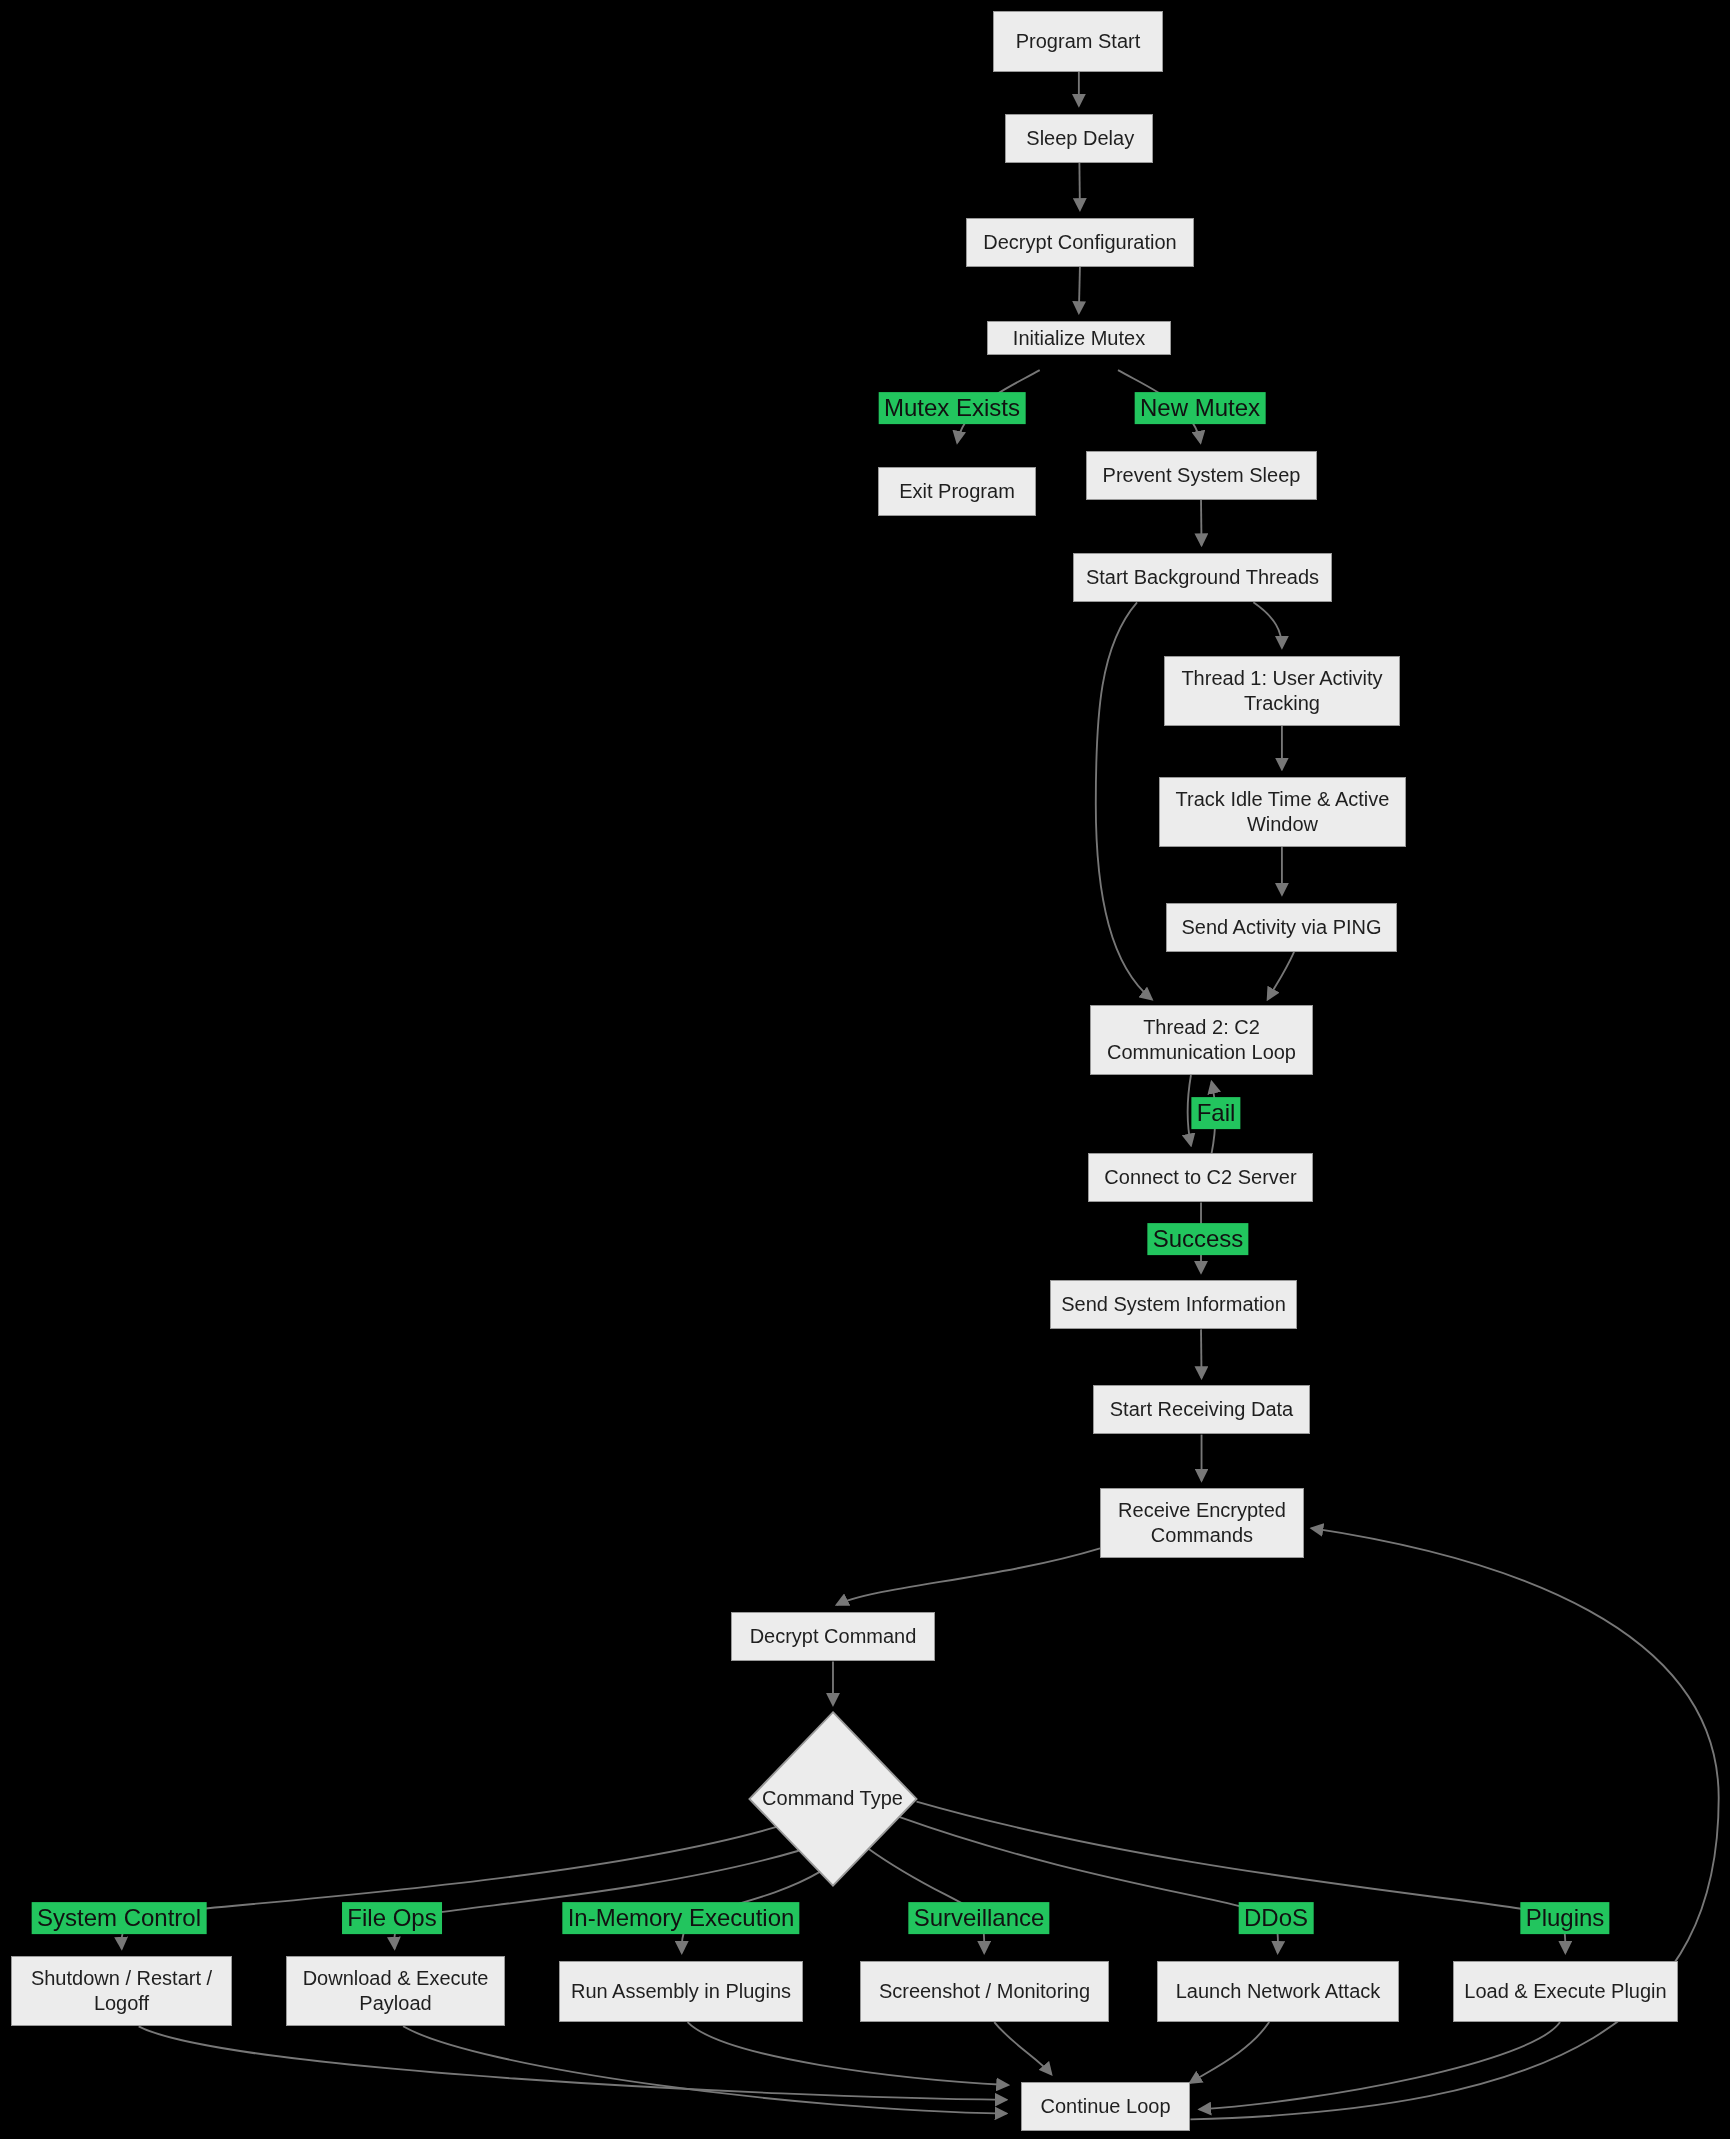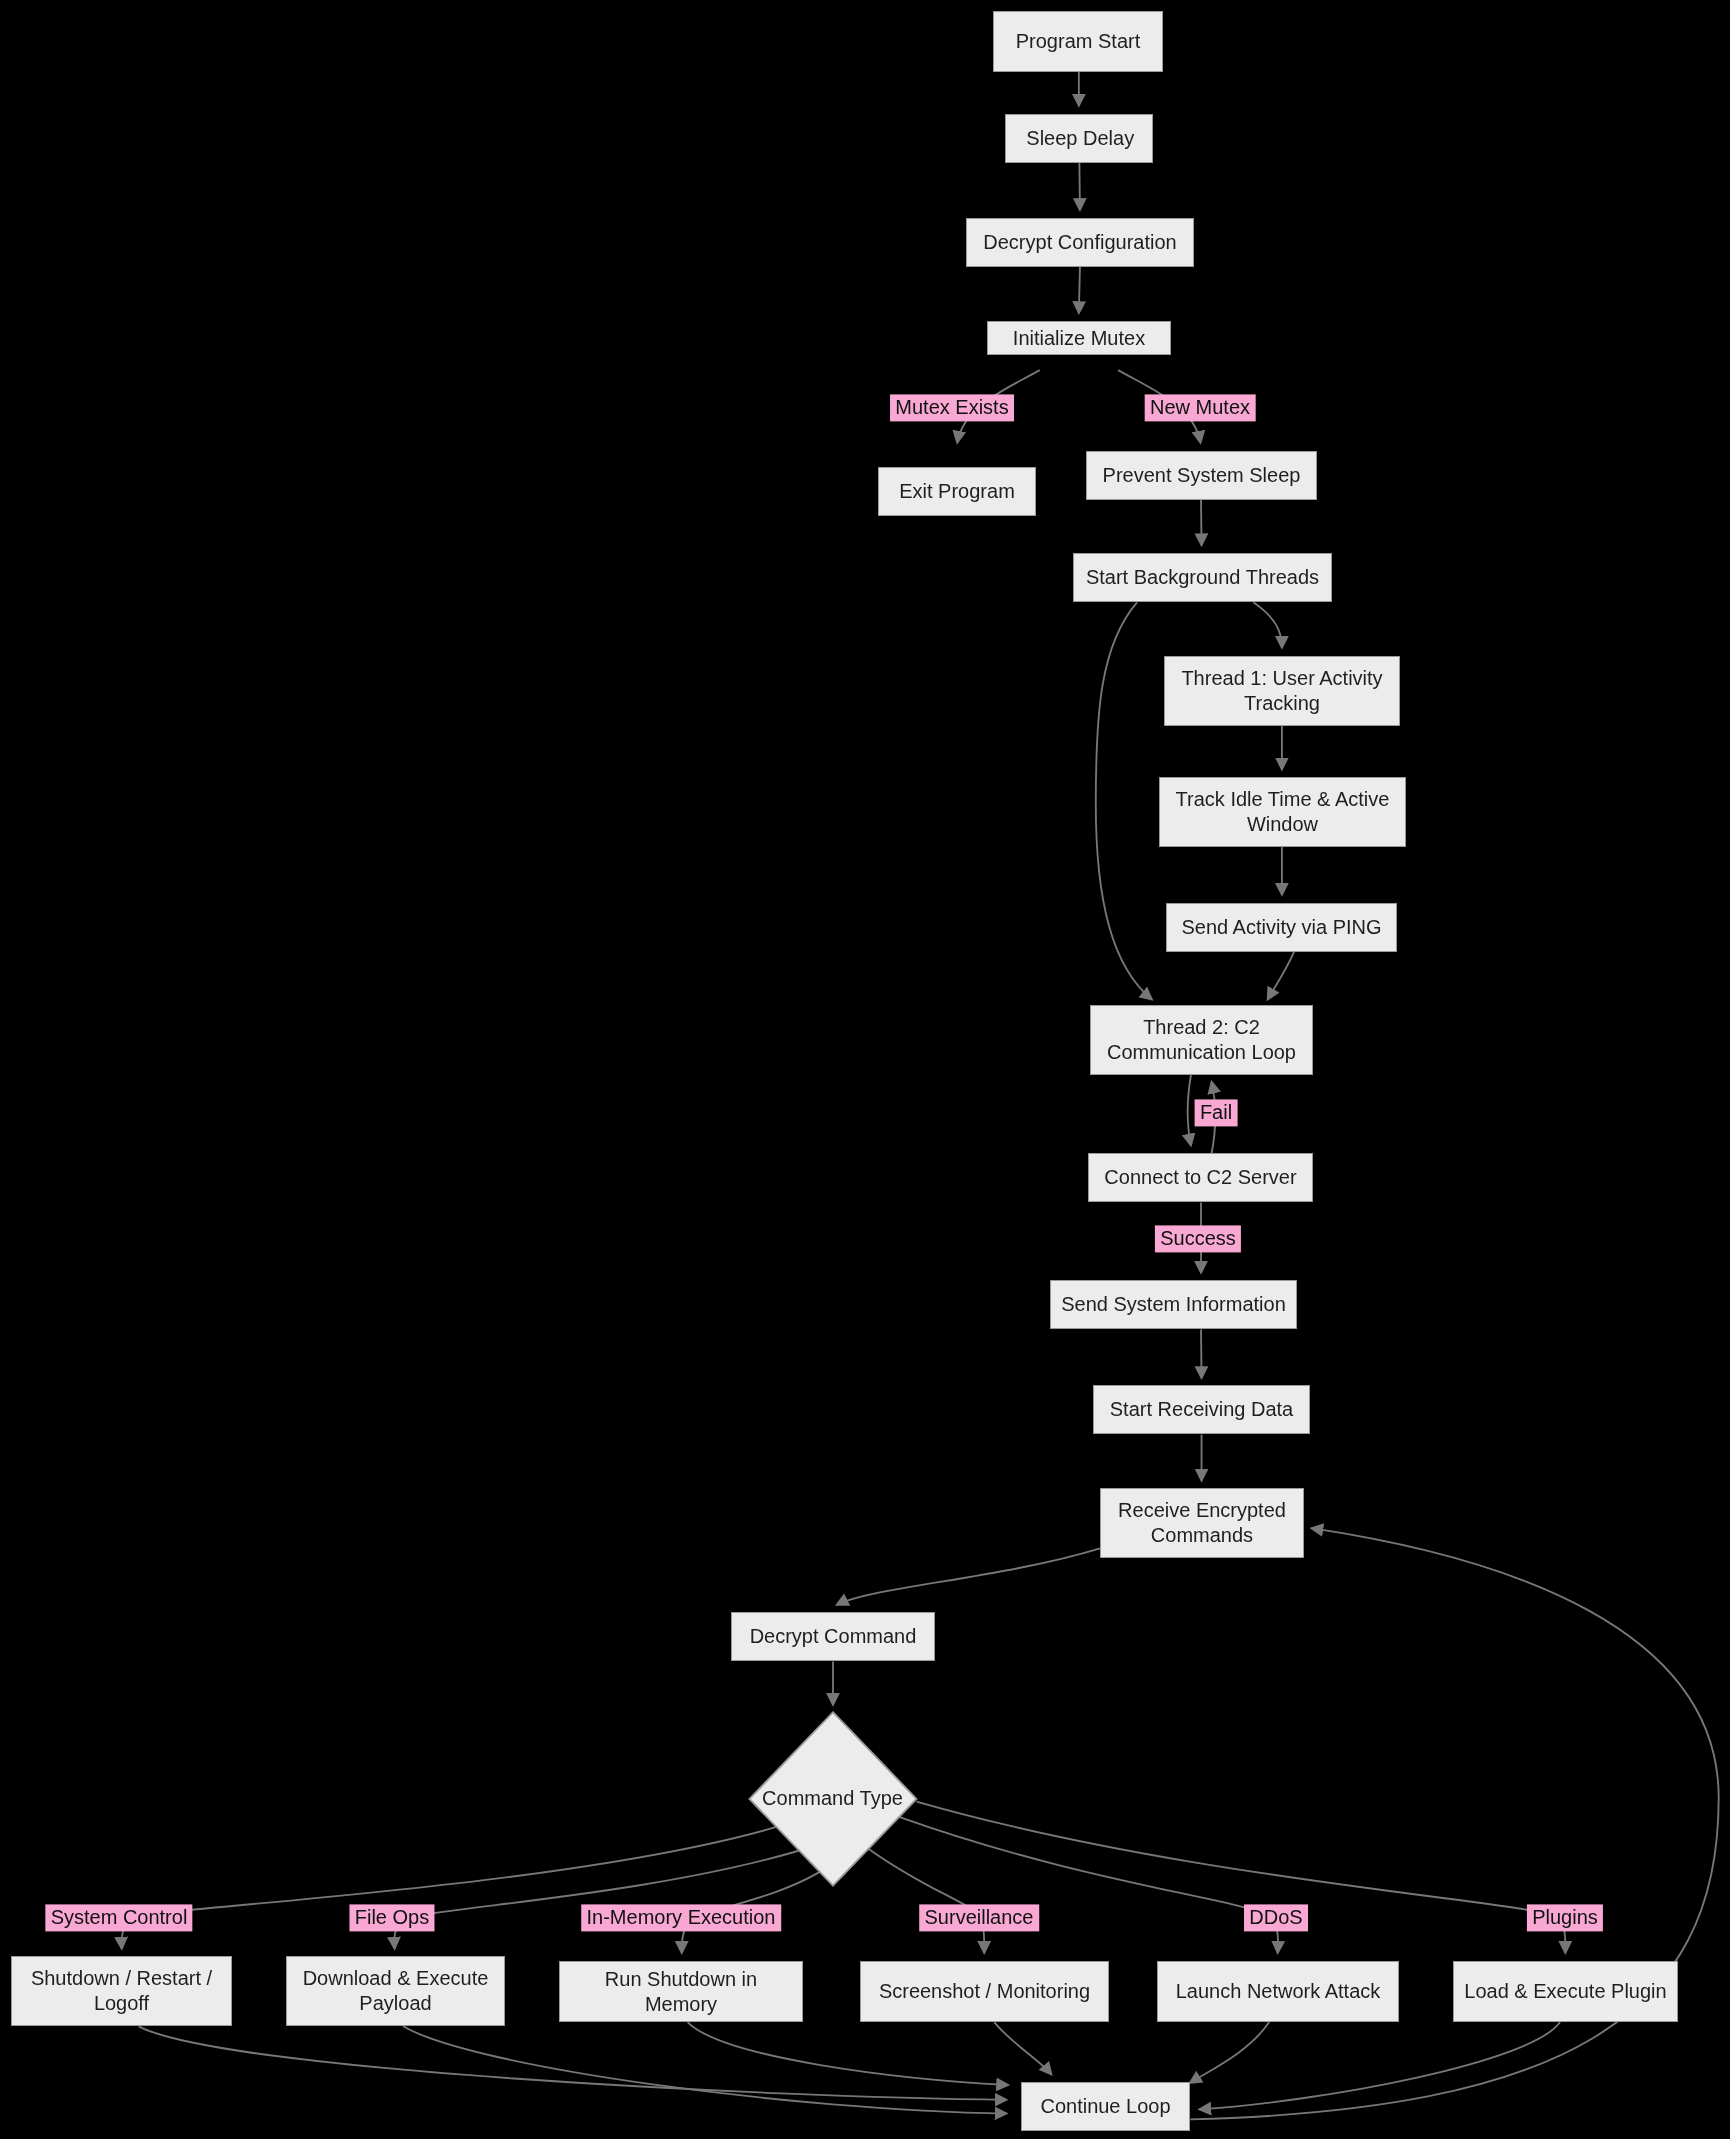--- a/index.html
+++ b/index.html
@@ -38,23 +38,23 @@
     color: #1f1f1f;
     font-size: 20px;
     display: flex;
     align-items: center;
     justify-content: center;
     text-align: center;
   }
   .edge-label {
     position: absolute;
     transform: translate(-50%, -50%);
-    background: #f9a8d4;
+    background: #22c55e;
     color: #111111;
-    font-size: 20px;
+    font-size: 24px;
     line-height: 1.15;
     padding: 2.1px 5.3px;
     white-space: nowrap;
   }
 </style>
 </head>
 <body>
 
 <div id="canvas">
 
@@ -114,21 +114,21 @@
   <div class="node" style="left:1088px; top:1153px; width:225px; height:49px;">Connect to C2 Server</div>
   <div class="node" style="left:1050px; top:1280px; width:247px; height:49px;">Send System Information</div>
   <div class="node" style="left:1093px; top:1385px; width:217px; height:49px;">Start Receiving Data</div>
   <div class="node" style="left:1100px; top:1488px; width:204px; height:70px;">Receive Encrypted Commands</div>
   <div class="node" style="left:731px; top:1612px; width:204px; height:49px;">Decrypt Command</div>
 
   <div class="diamond-label" style="left:753px; top:1772px; width:159px; height:53px;">Command Type</div>
 
   <div class="node" style="left:11px;   top:1956px; width:221px; height:70px;">Shutdown / Restart / Logoff</div>
   <div class="node" style="left:286px;  top:1956px; width:219px; height:70px;">Download &amp; Execute Payload</div>
-  <div class="node" style="left:559px; top:1961px; width:244px; height:61px;">Run Shutdown in Memory</div>
+  <div class="node" style="left:559px; top:1961px; width:244px; height:61px;">Run Assembly in Plugins</div>
   <div class="node" style="left:860px; top:1961px; width:249px; height:61px;">Screenshot / Monitoring</div>
   <div class="node" style="left:1157px; top:1961px; width:242px; height:61px;">Launch Network Attack</div>
   <div class="node" style="left:1453px; top:1961px; width:225px; height:61px;">Load &amp; Execute Plugin</div>
   <div class="node" style="left:1021px; top:2082px; width:169px; height:49px;">Continue Loop</div>
 
   <div class="edge-label" style="left:952px; top:408px;">Mutex Exists</div>
   <div class="edge-label" style="left:1200px; top:408px;">New Mutex</div>
   <div class="edge-label" style="left:1216px; top:1113px;">Fail</div>
   <div class="edge-label" style="left:1198px; top:1239px;">Success</div>
   <div class="edge-label" style="left:119px;  top:1918px;">System Control</div>

